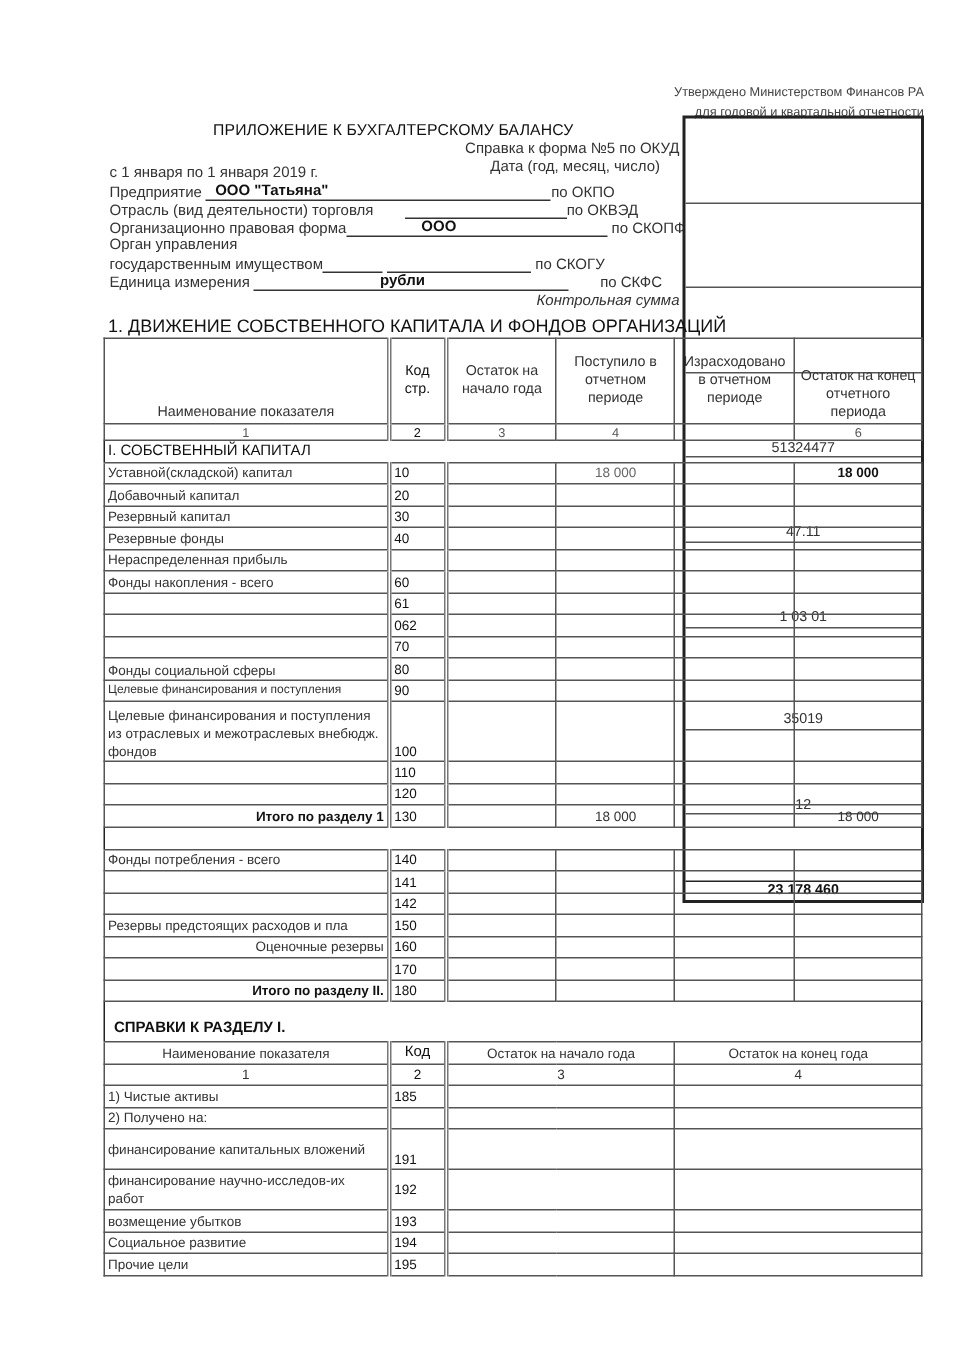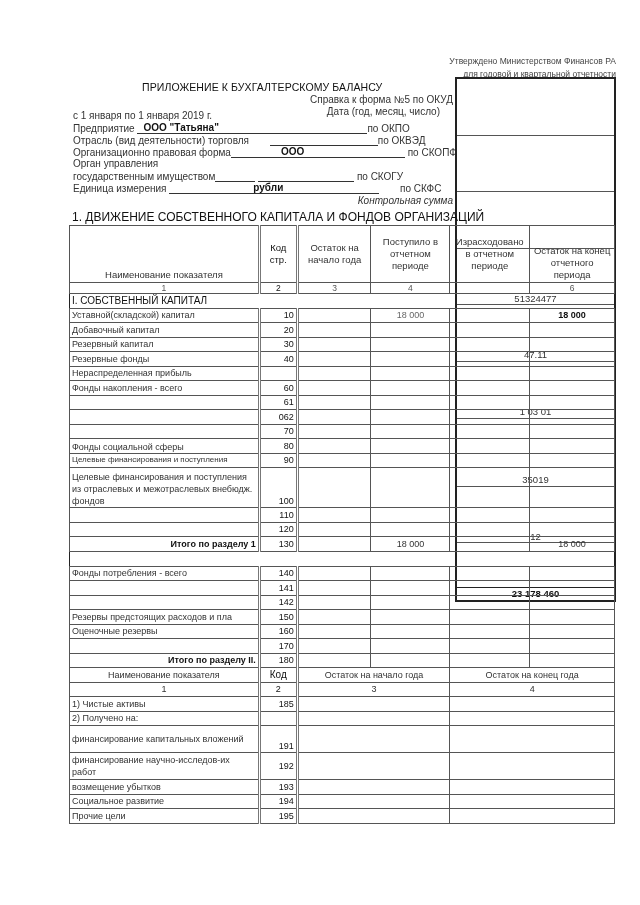--- a/index.html
+++ b/index.html
@@ -14,21 +14,21 @@
   .codes div { height: 11.6px; border-bottom: 1px solid #555; font-size: 9.5px; text-align: center; line-height: 11.6px; color: #333; margin-top: 44px; }
   .codes div:last-child { border-bottom: none; }
   .codes div.tall { height: 23px; line-height: 33px; }
   .codes div.sum { font-weight: bold; color: #111; border-top: 1px solid #222; }
   .sec-title { left: 72px; top: 210px; font-size: 12px; color: #111; }
   table { border-collapse: collapse; }
   .main { position: absolute; left: 69px; top: 225px; width: 546px; border: 1.5px solid #222; }
   .main td { border: 1px solid #555; font-size: 9px; padding: 0 2px; height: 13.5px; line-height: 12px; color: #333; }
   .main .h td { vertical-align: bottom; text-align: center; font-size: 9.5px; line-height: 12px; padding-bottom: 1px; }
   .main .num td { text-align: center; height: 10px; line-height: 10px; font-size: 8.5px; color: #555; }
-  .main .code { text-align: right; color: #111; border-left: 3px double #777; border-right: 3px double #777; }
+  .main .code { text-align: left; color: #111; border-left: 3px double #777; border-right: 3px double #777; }
   .main .v { text-align: center; }
   .main .v.b { font-weight: bold; color: #111; }
   .main .sec td { border-left: none; border-right: none; font-size: 10px; color: #111; }
   .main .tot td.lbl { text-align: right; font-weight: bold; color: #111; }
   .main .gap td { border-left: none; border-right: none; height: 14px; }
   .main .spacer td { border-left: none; border-right: none; height: 24px; vertical-align: bottom; font-weight: bold; font-size: 10px; color: #111; padding-bottom: 2px; }
   .main .tall3 td { height: 39px; vertical-align: bottom; }
   .main .tall2 td { height: 26px; }
   .main td.small { font-size: 8px; margin-top: 48px; }
   .main .sh td { text-align: center; }
@@ -277,21 +277,21 @@
       </tr>
       <tr>
         <td style="white-space:nowrap;overflow:hidden;max-width:186px;">Резервы предстоящих расходов и пла</td>
         <td class="code">150</td>
         <td></td>
         <td></td>
         <td></td>
         <td></td>
       </tr>
       <tr>
-        <td style="white-space:nowrap;overflow:hidden;max-width:186px;">Оценочные резервы</td>
+        <td style="white-space:nowrap;overflow:hidden;max-width:186px;text-align:right;">Оценочные резервы</td>
         <td class="code">160</td>
         <td></td>
         <td></td>
         <td></td>
         <td></td>
       </tr>
       <tr>
         <td style="white-space:nowrap;overflow:hidden;max-width:186px;"></td>
         <td class="code">170</td>
         <td></td>
@@ -302,20 +302,23 @@
     </tbody>
   <tbody>
       <tr class="tot">
     <td class="lbl">Итого по разделу II.</td>
     <td class="code">180</td>
     <td></td>
     <td></td>
     <td></td>
     <td></td>
   </tr>
+  <tr class="spacer">
+    <td colspan="6" style="padding-left:6px;">СПРАВКИ К РАЗДЕЛУ I.</td>
+  </tr>
   <tr class="sh">
     <td>Наименование показателя</td>
     <td class="code" style="font-size:10px;">Код</td>
     <td colspan="2">Остаток на начало года</td>
     <td colspan="2">Остаток на конец года</td>
   </tr>
   <tr class="sh">
     <td>1</td>
     <td class="code">2</td>
     <td colspan="2">3</td>

